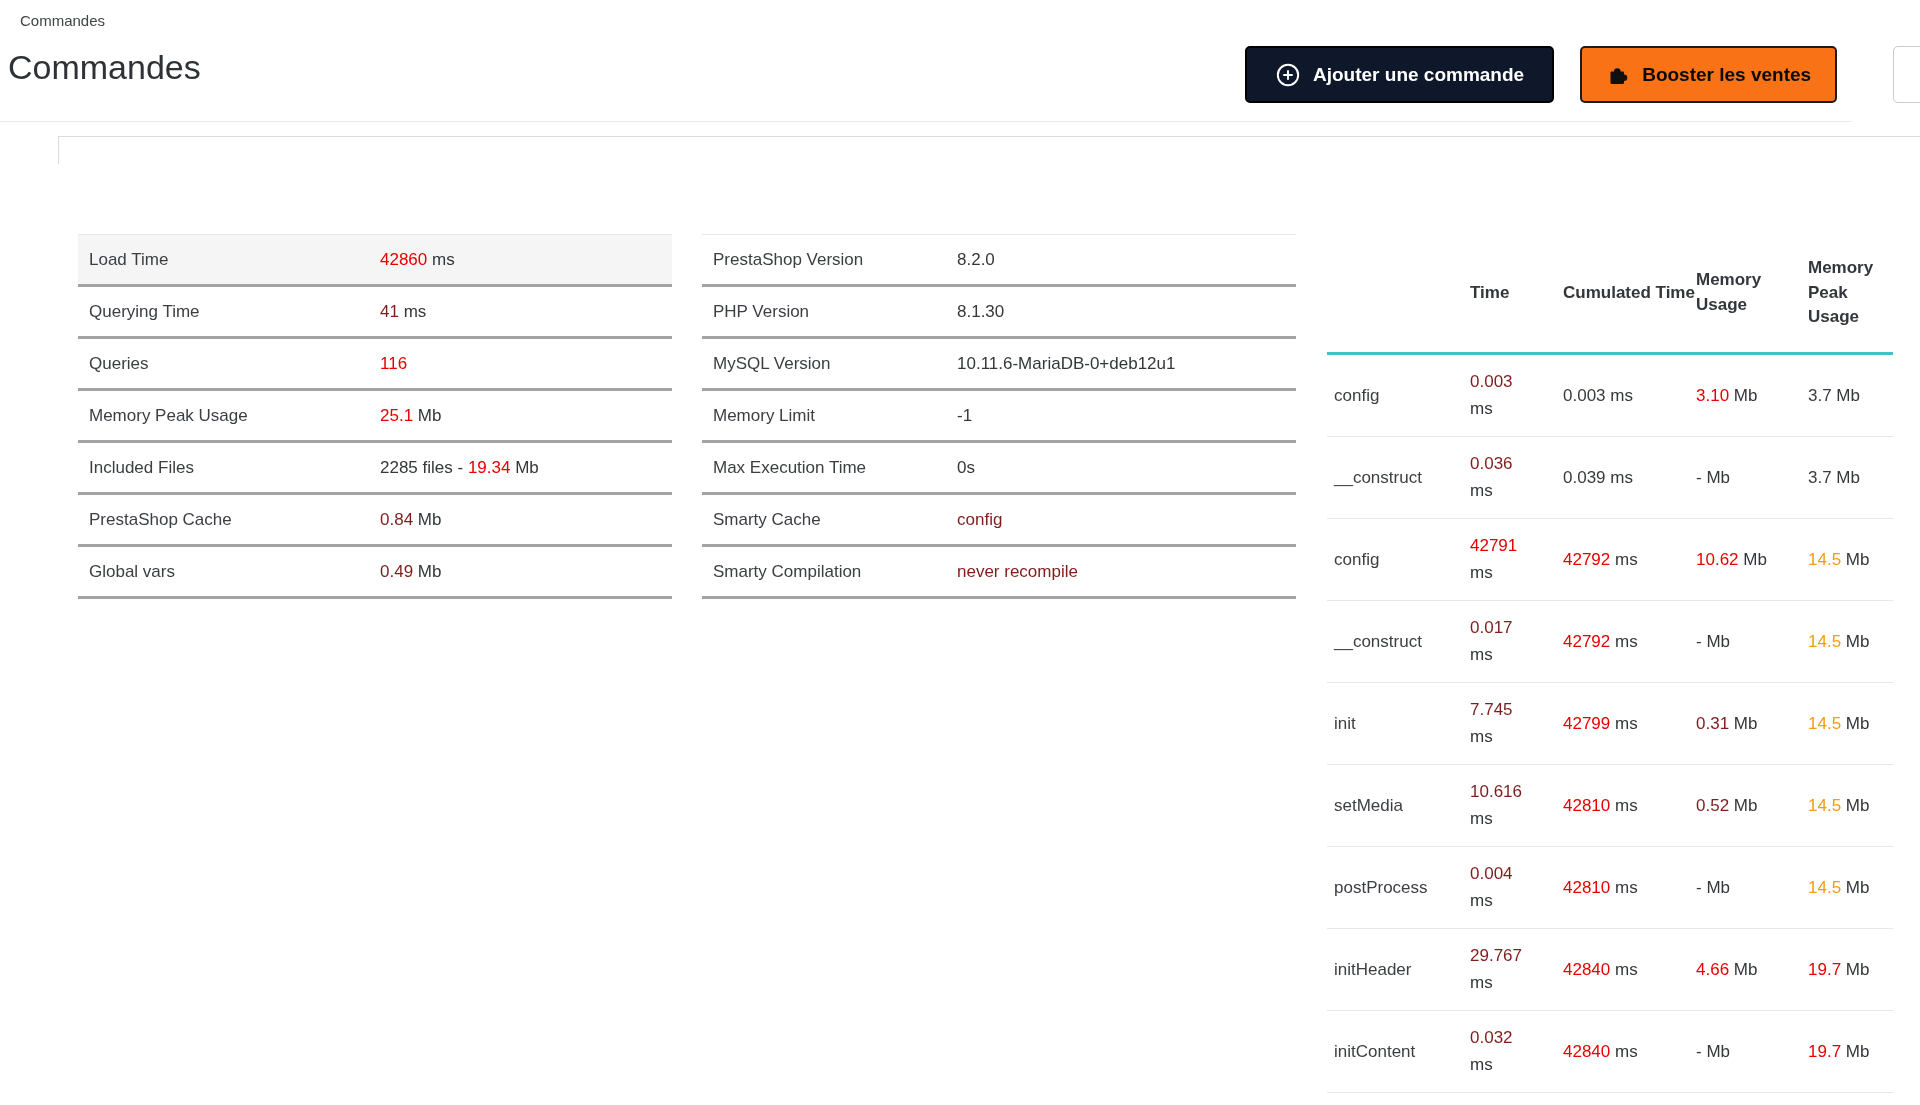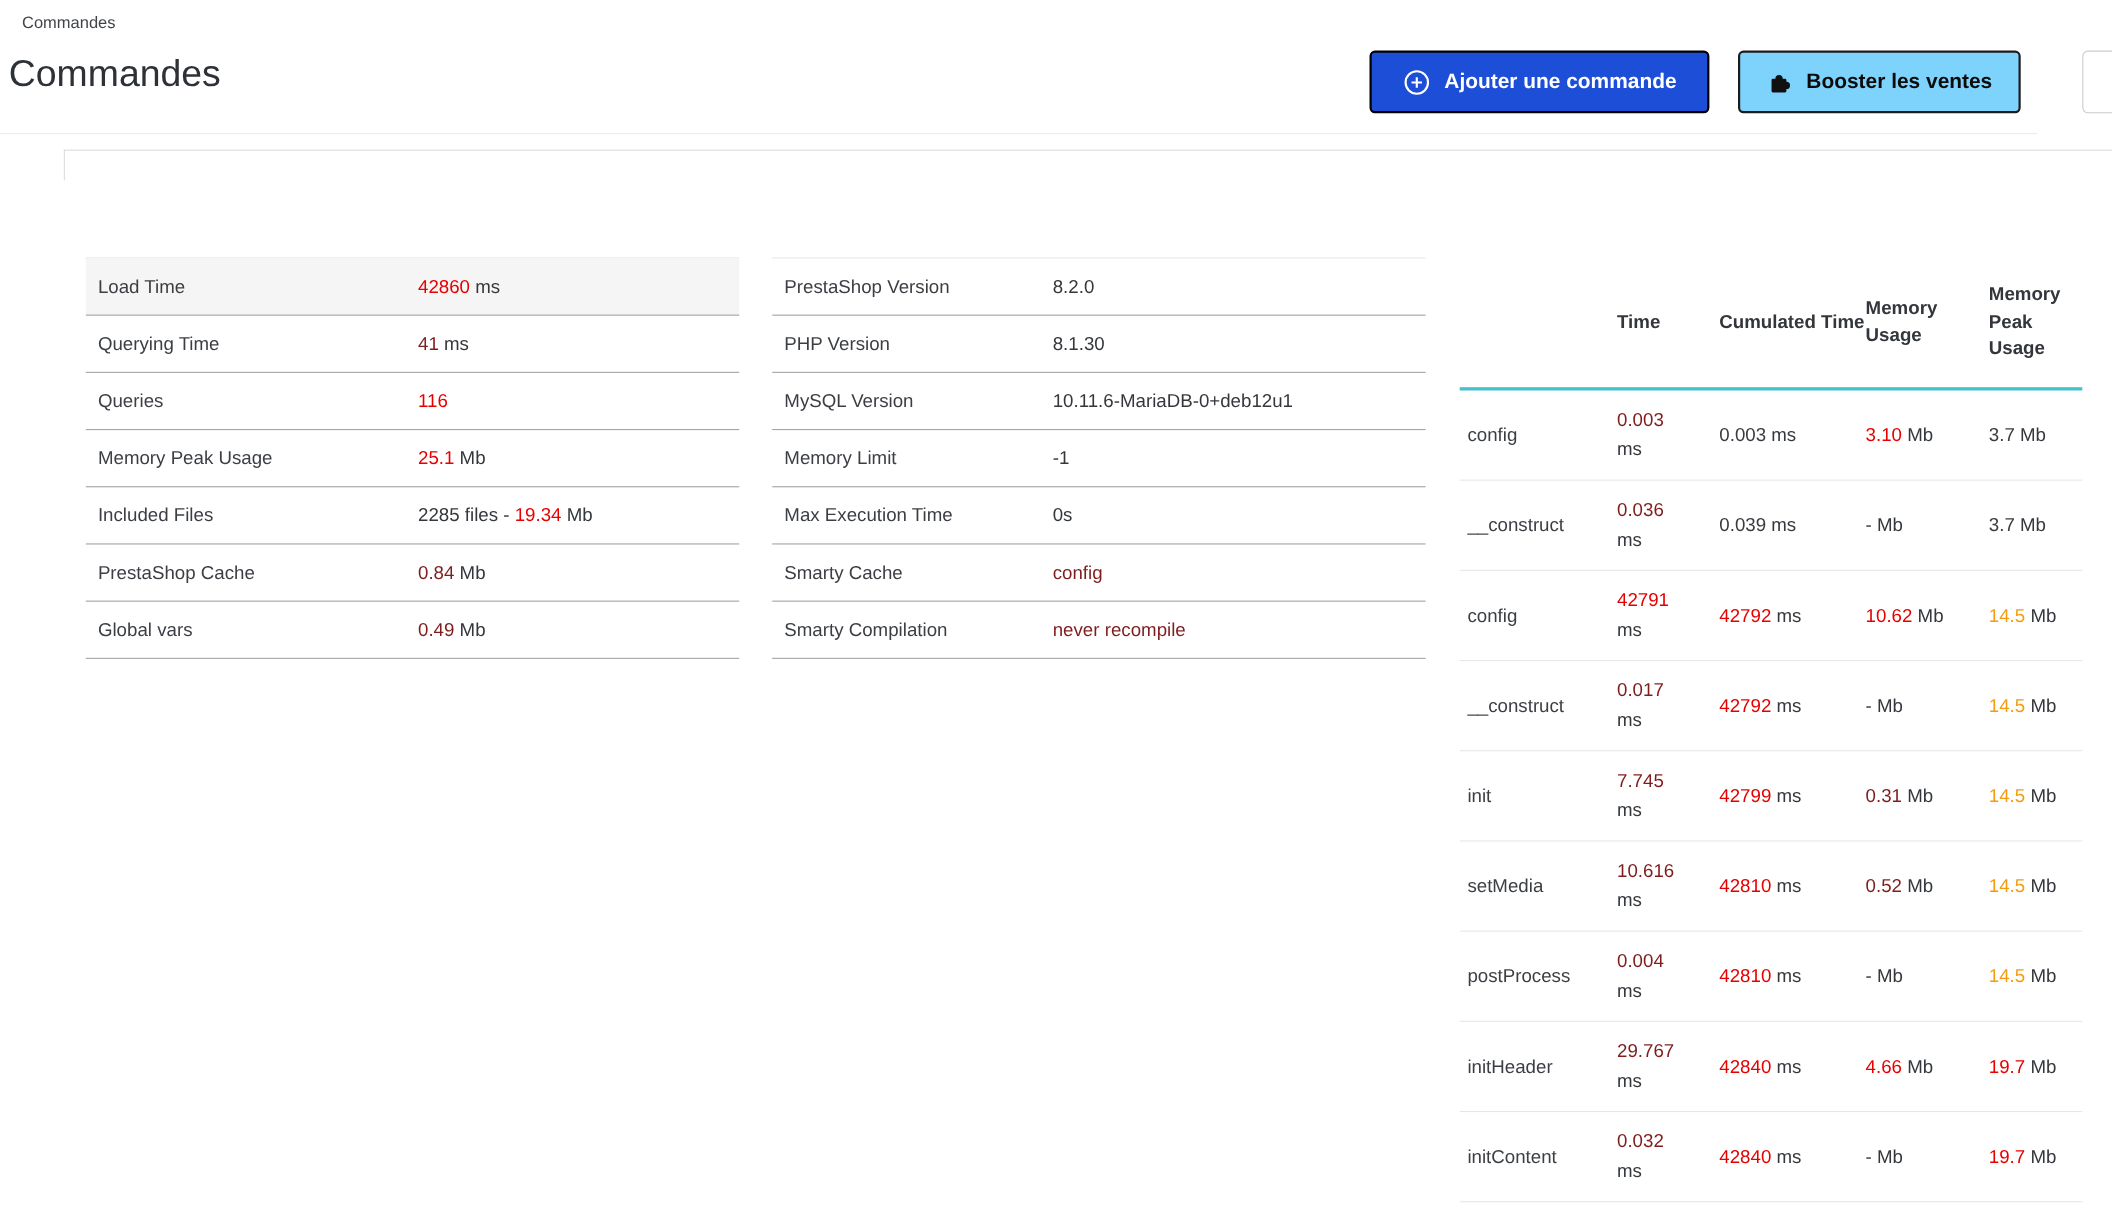--- a/index.html
+++ b/index.html
@@ -32,22 +32,22 @@
     display: flex; gap: 26px;
   }
   .btn {
     display: flex; align-items: center;
     height: 57px; border-radius: 5px;
     font-size: 19px; font-weight: 700;
     font-family: inherit; cursor: pointer;
     white-space: nowrap;
   }
   .btn .icon { display: flex; align-items: center; }
-  .btn-dark  { background: #1d4ed8; color: #ffffff; border: 2px solid #000000; padding: 0 28px; gap: 12px; }
-  .btn-light { background: #7dd3fc; color: #0b0b0b; border: 2px solid #1c1c1c; padding: 0 24px; gap: 12px; }
+  .btn-dark  { background: #0f172a; color: #ffffff; border: 2px solid #000000; padding: 0 28px; gap: 12px; }
+  .btn-light { background: #f97316; color: #0b0b0b; border: 2px solid #1c1c1c; padding: 0 24px; gap: 12px; }
   .btn-edge {
     position: absolute; left: 1893px; top: 46px;
     width: 64px; height: 57px;
     background: #ffffff; border: 1px solid #cccccc; border-radius: 5px;
     cursor: pointer;
   }
 
   
   .content-panel {
     position: absolute; left: 58px; top: 136px;
@@ -59,21 +59,21 @@
   
   .kv-table {
     position: absolute; top: 234px;
     border-top: 1px solid #e7e7e7;
     font-size: 17px;
   }
   #debug-table  { left: 78px;  width: 594px; }
   #system-table { left: 702px; width: 594px; }
   .kv-row {
     display: flex; align-items: center;
-    height: 52px; border-bottom: 1px solid #a3a3a3;
+    height: 52px; border-bottom: 3px solid #a3a3a3;
   }
   .kv-row.hl { background: #f5f5f5; }
   .kv-label { width: 302px; padding-left: 11px; color: #3b3e43; }
   #system-table .kv-label { width: 255px; }
   .kv-value { flex: 1; color: #34373b; }
 
   
   [data-color="red"]     { color: #e60000; }
   [data-color="green"]   { color: #7f1d1d; }
   [data-color="orange"]  { color: #f39c12; }

